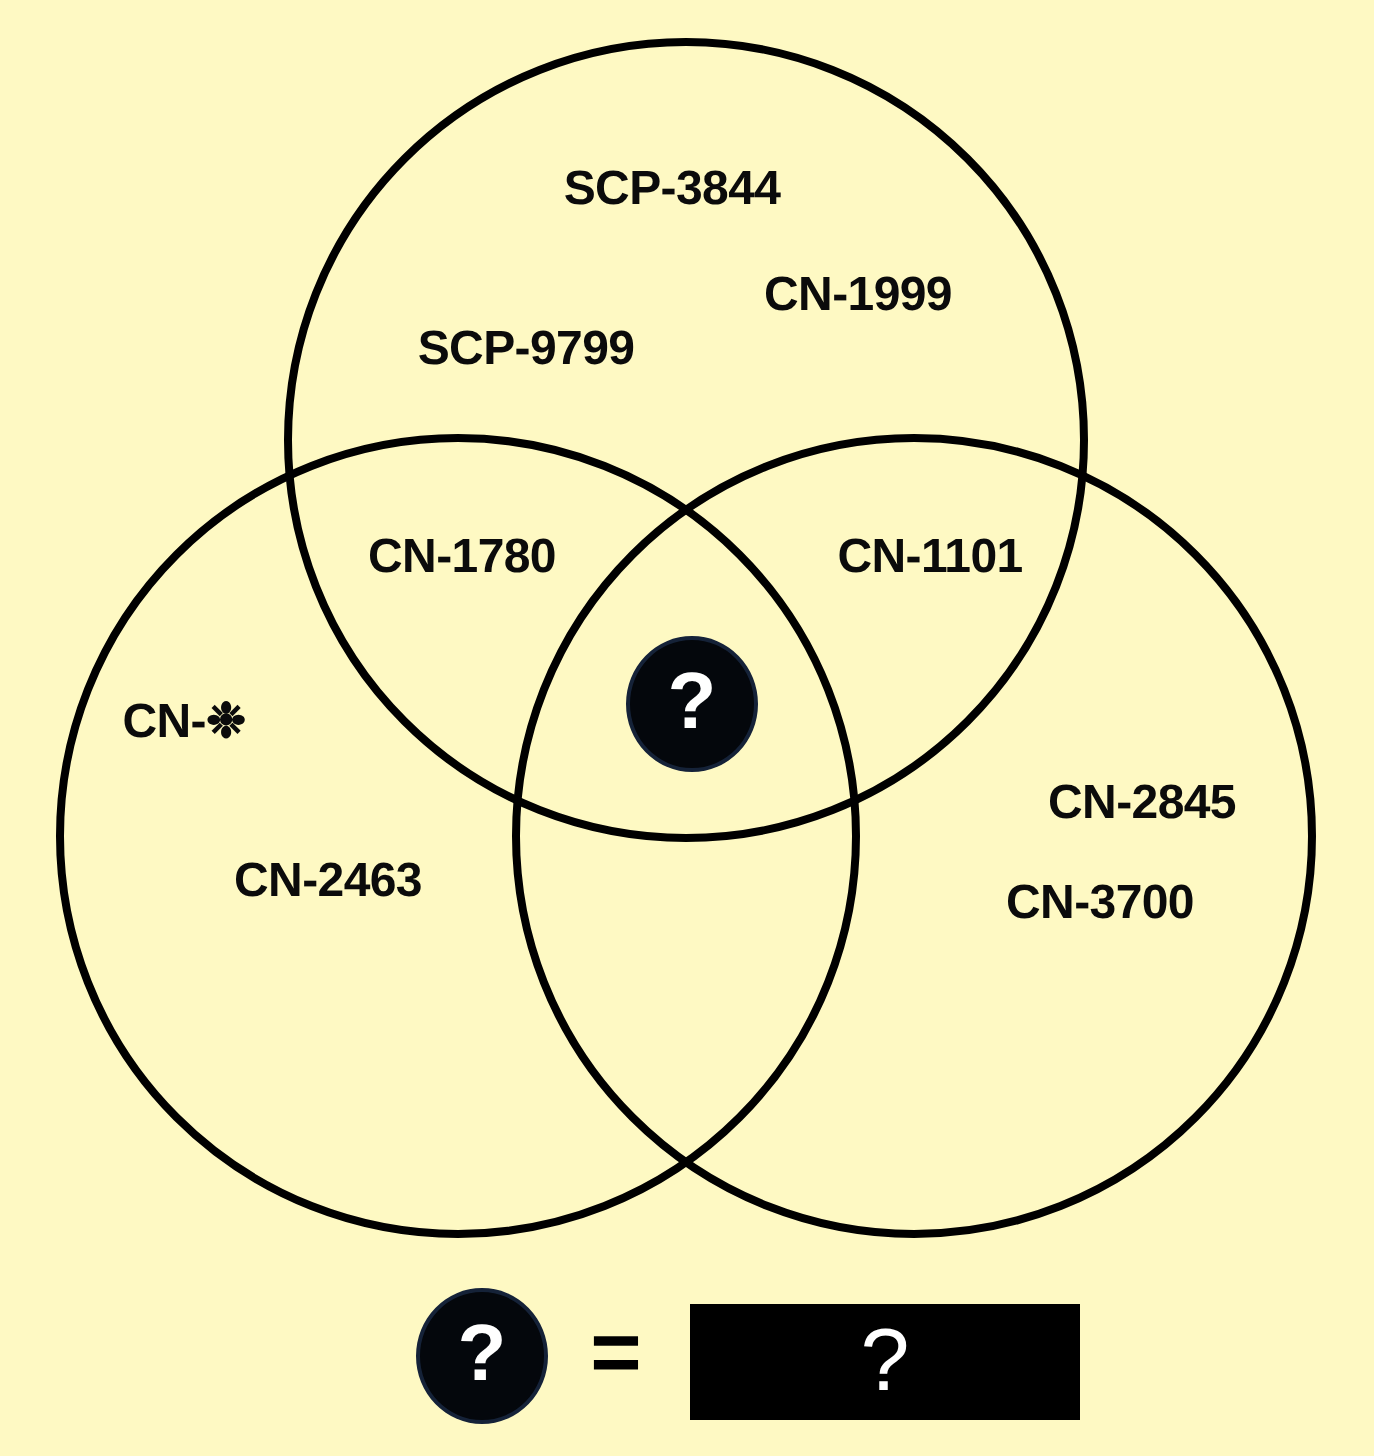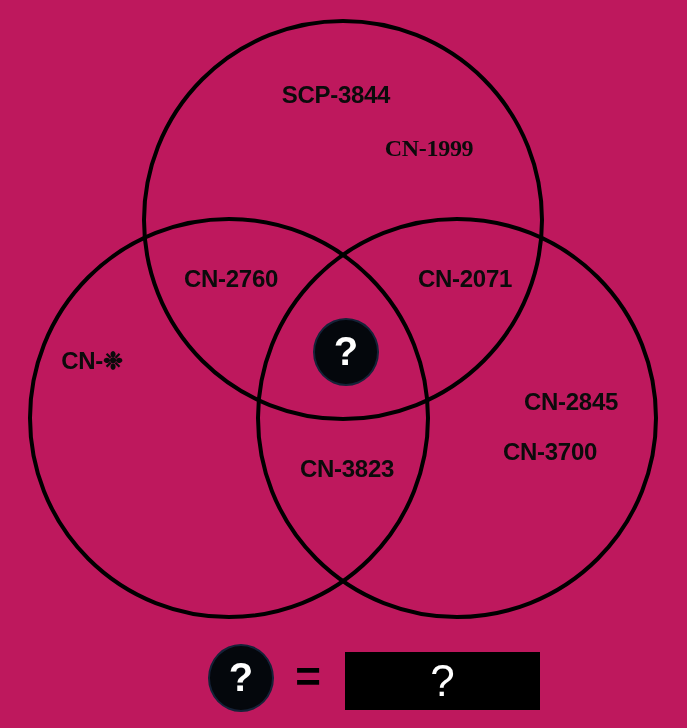--- a/index.html
+++ b/index.html
@@ -4,39 +4,39 @@
 <style>
   html, body {
     margin: 0;
     padding: 0;
     background: #ffffff;
   }
   .stage {
     position: relative;
     width: 687px;
     height: 728px;
-    background: #be185d;
+    background: #fef9c3;
     overflow: hidden;
     font-family: "Liberation Sans", sans-serif;
   }
   .venn-svg {
     position: absolute;
     left: 0;
     top: 0;
   }
   .label {
     position: absolute;
     transform: translate(-50%, -50%);
     font: 700 24px "Liberation Sans", sans-serif;
     letter-spacing: -0.3px;
     color: #0b0b0b;
     white-space: nowrap;
   }
   .pos-scp3844 { left: 336px; top: 95px; }
-  .pos-cn1999  { left: 429px; top: 148px; font-family: Liberation Serif, serif; }
+  .pos-cn1999  { left: 429px; top: 148px; }
   .pos-scp9799 { left: 263px; top: 175px; }
   .pos-cn2760  { left: 231px; top: 279px; }
   .pos-cn1101  { left: 465px; top: 279px; }
   .pos-cnstar  { left: 92px; top: 361px; }
   .pos-cn2463  { left: 164px; top: 441px; }
   .pos-scp3848 { left: 191px; top: 528px; }
   .pos-cn3823  { left: 347px; top: 469px; }
   .pos-cn2845  { left: 571px; top: 369px; margin-top: 33px; }
   .pos-cn2500  { left: 550px; top: 452px; }
   .pos-cn1313  { left: 511px; top: 548px; }
@@ -102,27 +102,28 @@
 <div class="stage">
 
   <svg class="venn-svg" width="687" height="728" viewBox="0 0 687 728">
     <circle cx="343" cy="220" r="199" fill="none" stroke="#000000" stroke-width="4"></circle>
     <circle cx="229" cy="418" r="199" fill="none" stroke="#000000" stroke-width="4"></circle>
     <circle cx="457" cy="418" r="199" fill="none" stroke="#000000" stroke-width="4"></circle>
   </svg>
 
   <div class="label pos-scp3844">SCP-3844</div>
   <div class="label pos-cn1999">CN-1999</div>
+  <div class="label pos-scp9799">SCP-9799</div>
 
-  <div class="label pos-cn2760">CN-2760</div>
-  <div class="label pos-cn1101">CN-2071</div>
+  <div class="label pos-cn2760">CN-1780</div>
+  <div class="label pos-cn1101">CN-1101</div>
 
   <div class="label pos-cnstar">CN-❉</div>
+  <div class="label pos-cn2463">CN-2463</div>
 
-  <div class="label pos-cn3823">CN-3823</div>
 
   <div class="label pos-cn2845">CN-2845</div>
   <div class="label pos-cn2500">CN-3700</div>
 
   <div class="badge badge-center">?</div>
 
   <div class="legend">
     <div class="badge badge-legend">?</div>
     <div class="equals">=</div>
     <div class="answer-box">?</div>

